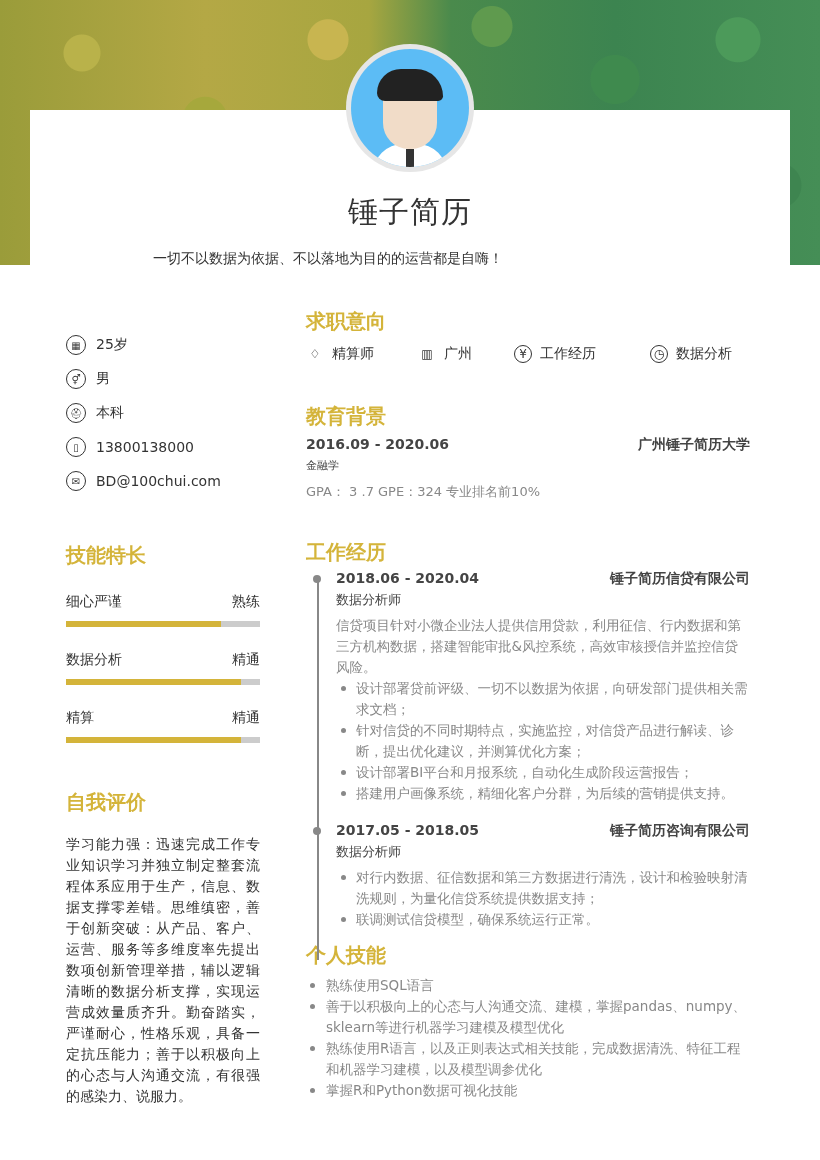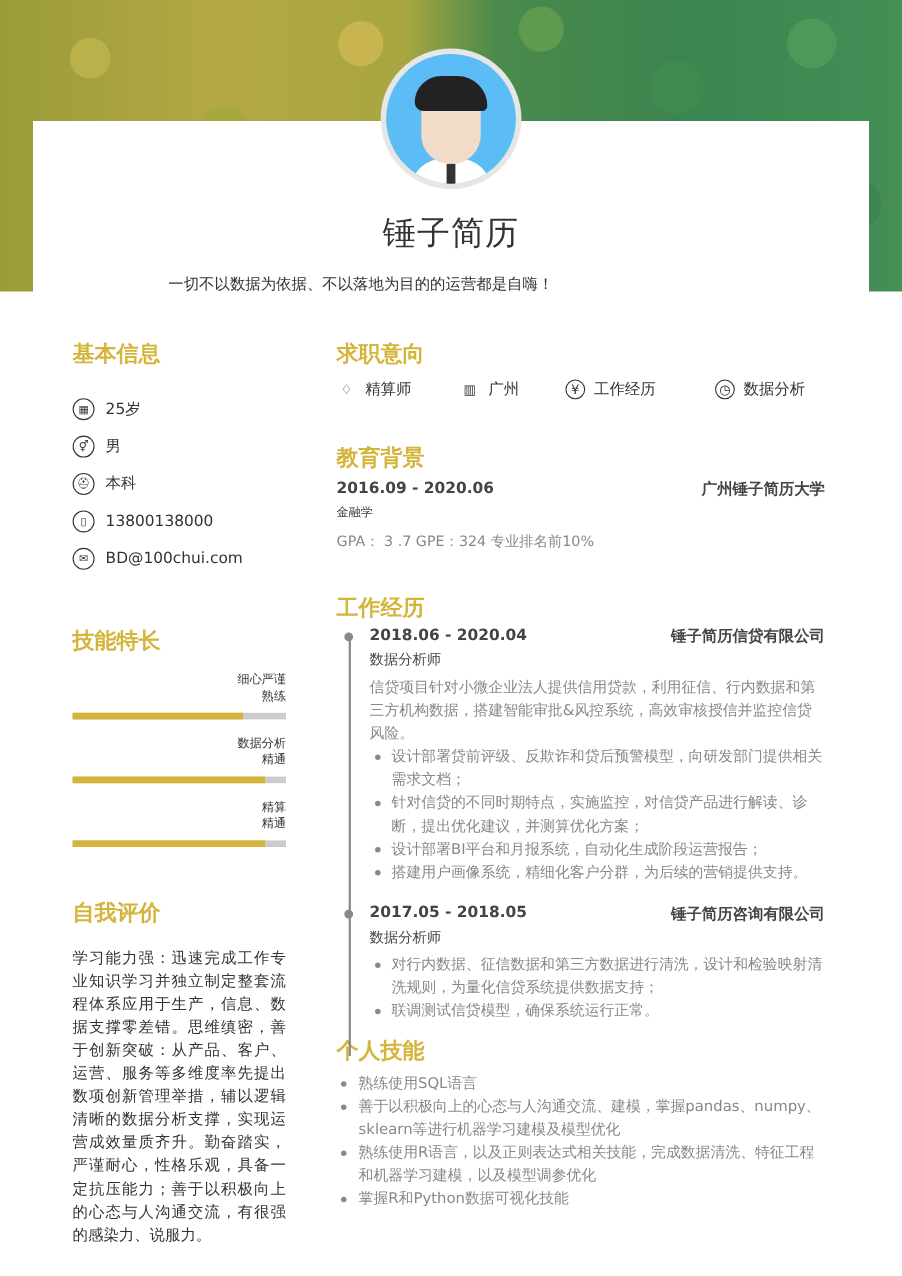--- a/index.html
+++ b/index.html
@@ -36,21 +36,21 @@
   .name { position: absolute; left: 0; top: 192px; width: 820px; text-align: center; font-size: 30px; color: #333; letter-spacing: 1px; }
   .motto { position: absolute; left: 0; top: 250px; width: 656px; text-align: center; font-size: 14px; color: #333; }
 
   .section-title { font-size: 20px; font-weight: bold; color: #d4b43a; }
 
   .left { position: absolute; left: 66px; top: 308px; width: 194px; }
   .info-row { display: flex; align-items: center; height: 34px; font-size: 14px; color: #333; }
   .info-icon { width: 20px; height: 20px; border: 1.2px solid #333; border-radius: 50%; display: flex; align-items: center; justify-content: center; font-size: 10px; margin-right: 10px; flex-shrink: 0; }
 
   .skill { margin-top: 14px; }
-  .skill-head { display: flex; justify-content: space-between; font-size: 11px; height: 28px; align-items: flex-end; flex-direction: column; }
+  .skill-head { display: flex; justify-content: space-between; font-size: 14px; height: 28px; align-items: flex-end; }
   .skill-bar { margin-top: 10px; height: 6px; background: #cccccc; position: relative; }
   .skill-fill { position: absolute; left: 0; top: 0; height: 6px; background: #d4b43a; }
 
   .self-text { margin-top: 18px; font-size: 14px; line-height: 21px; color: #333; text-align: justify; }
 
   .right { position: absolute; left: 306px; top: 308px; width: 444px; }
   .intent-row { display: flex; margin-top: 10px; font-size: 14px; color: #333; }
   .intent-item { display: flex; align-items: center; }
   .intent-icon { width: 18px; height: 18px; display: inline-flex; align-items: center; justify-content: center; margin-right: 8px; font-size: 12px; }
   .intent-icon.circle { border: 1.4px solid #333; border-radius: 50%; }
@@ -86,21 +86,20 @@
     <div class="face"></div>
     <div class="hair"></div>
     <div class="tie"></div>
   </div>
 </div>
 
 <div class="name">锤子简历</div>
 <div class="motto">一切不以数据为依据、不以落地为目的的运营都是自嗨！</div>
 
 <div class="left">
-  <div class="section-title">基本信息</div>
   <div style="margin-top:20px;">
     <div class="info-row">
       <span class="info-icon">▦</span>
       <span>25岁</span>
     </div>
     <div class="info-row">
       <span class="info-icon">⚥</span>
       <span>男</span>
     </div>
     <div class="info-row">
@@ -187,21 +186,21 @@
 
     <div class="job">
       <div class="job-dot"></div>
       <div class="job-head">
         <span>2018.06 - 2020.04</span>
         <span>锤子简历信贷有限公司</span>
       </div>
       <div class="job-title">数据分析师</div>
       <div class="job-desc">信贷项目针对小微企业法人提供信用贷款，利用征信、行内数据和第三方机构数据，搭建智能审批&amp;风控系统，高效审核授信并监控信贷风险。</div>
       <ul class="bullets">
-        <li>设计部署贷前评级、反欺诈和贷后预警模型，向研发部门提供相关需求文档；</li>
+        <li>设计部署贷前评级、一切不以数据为依据，向研发部门提供相关需求文档；</li>
         <li>针对信贷的不同时期特点，实施监控，对信贷产品进行解读、诊断，提出优化建议，并测算优化方案；</li>
         <li>设计部署BI平台和月报系统，自动化生成阶段运营报告；</li>
         <li>搭建用户画像系统，精细化客户分群，为后续的营销提供支持。</li>
       </ul>
     </div>
 
     <div class="job" style="margin-top:18px;">
       <div class="job-dot"></div>
       <div class="job-head">
         <span>2017.05 - 2018.05</span>

